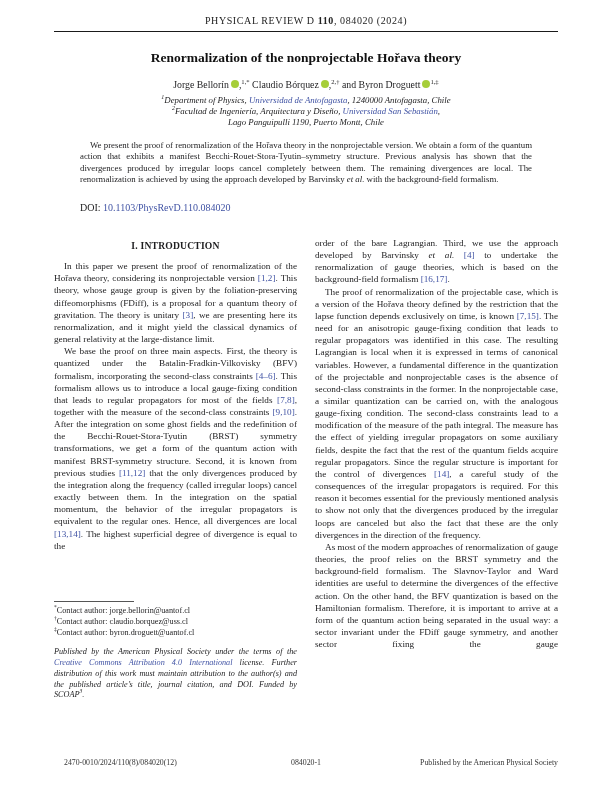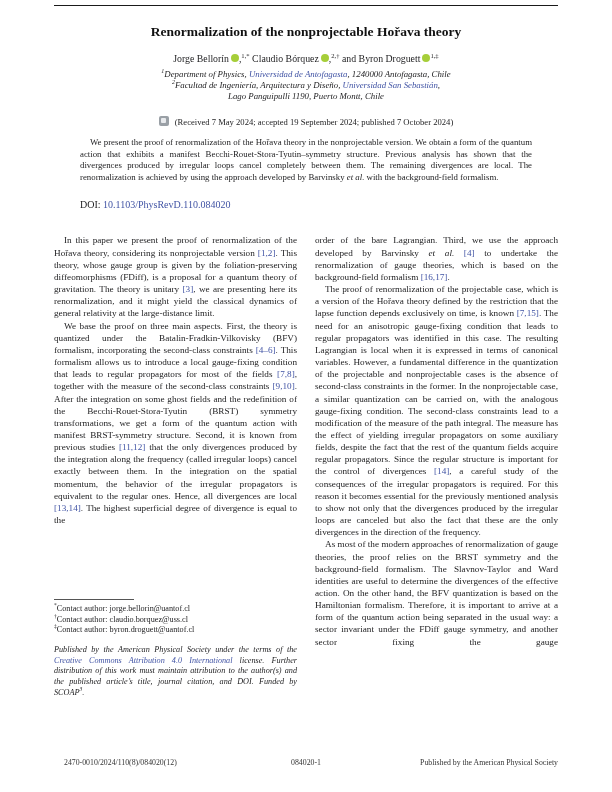--- a/index.html
+++ b/index.html
@@ -46,40 +46,41 @@
   .crossmark { display:inline-block; width:10px; height:10px; border-radius:2px;
                background:#9aa0a6; margin-right:6px; vertical-align:-1.5px; position:relative; }
   .crossmark::after { content:""; position:absolute; left:2.5px; top:2.5px; width:5px; height:5px;
                       background:#e8eaed; border-radius:1px; }
 </style>
 </head>
 <body>
 
 <div class="page">
 
+  <div class="jheader"><span>PHYSICAL REVIEW D </span><b>110</b><span>, 084020 (2024)</span></div>
   <div class="jrule"></div>
 
   <h1 class="title">Renormalization of the nonprojectable Hořava theory</h1>
 
   <p class="authors"><span>Jorge Bellorín</span><span class="orcid"></span><span>,</span><sup>1,*</sup><span> Claudio Bórquez</span><span class="orcid"></span><span>,</span><sup>2,†</sup><span> and Byron Droguett</span><span class="orcid"></span><sup>1,‡</sup></p>
 
   <div class="affils">
     <div><sup>1</sup><span>Department of Physics, </span><span class="link">Universidad de Antofagasta</span><span>, 1240000 Antofagasta, Chile</span></div>
     <div><sup>2</sup><span>Facultad de Ingeniería, Arquitectura y Diseño, </span><span class="link">Universidad San Sebastián</span><span>,</span><br><span>Lago Panguipulli 1190, Puerto Montt, Chile</span></div>
   </div>
 
-  <p class="received"><span class="crossmark"></span><span>(Received 7 May 2024; accepted 19 September 2024; published 7 October 2024)</span></p>
 
   <p class="abstract"><span>We present the proof of renormalization of the Hořava theory in the nonprojectable version. We obtain a form of the quantum action that exhibits a manifest Becchi-Rouet-Stora-Tyutin–symmetry structure. Previous analysis has shown that the divergences produced by irregular loops cancel completely between them. The remaining divergences are local. The renormalization is achieved by using the approach developed by Barvinsky </span><span class="it">et al.</span><span> with the background-field formalism.</span></p>
 
   <p class="doi"><span>DOI: </span><span class="link">10.1103/PhysRevD.110.084020</span></p>
 
   <div class="columns">
 
     <div class="col left">
+      <h2 class="sec">I. INTRODUCTION</h2>
       <p><span>In this paper we present the proof of renormalization of the Hořava theory, considering its nonprojectable version </span><span class="cite">[1,2]</span><span>. This theory, whose gauge group is given by the foliation-preserving diffeomorphisms (FDiff), is a proposal for a quantum theory of gravitation. The theory is unitary </span><span class="cite">[3]</span><span>, we are presenting here its renormalization, and it might yield the classical dynamics of general relativity at the large-distance limit.</span></p>
       <p class="cont"><span>We base the proof on three main aspects. First, the theory is quantized under the Batalin-Fradkin-Vilkovisky (BFV) formalism, incorporating the second-class constraints </span><span class="cite">[4–6]</span><span>. This formalism allows us to introduce a local gauge-fixing condition that leads to regular propagators for most of the fields </span><span class="cite">[7,8]</span><span>, together with the measure of the second-class constraints </span><span class="cite">[9,10]</span><span>. After the integration on some ghost fields and the redefinition of the Becchi-Rouet-Stora-Tyutin (BRST) symmetry transformations, we get a form of the quantum action with manifest BRST-symmetry structure. Second, it is known from previous studies </span><span class="cite">[11,12]</span><span> that the only divergences produced by the integration along the frequency (called irregular loops) cancel exactly between them. In the integration on the spatial momentum, the behavior of the irregular propagators is equivalent to the regular ones. Hence, all divergences are local </span><span class="cite">[13,14]</span><span>. The highest superficial degree of divergence is equal to the</span></p>
 
       <div class="fnblock">
         <div class="fnrule"></div>
         <div class="fn"><sup>*</sup><span>Contact author: jorge.bellorin@uantof.cl</span></div>
         <div class="fn"><sup>†</sup><span>Contact author: claudio.borquez@uss.cl</span></div>
         <div class="fn"><sup>‡</sup><span>Contact author: byron.droguett@uantof.cl</span></div>
         <div class="license"><span>Published by the American Physical Society under the terms of the </span><span class="link">Creative Commons Attribution 4.0 International</span><span> license. Further distribution of this work must maintain attribution to the author(s) and the published article’s title, journal citation, and DOI. Funded by SCOAP</span><sup>3</sup><span>.</span></div>
       </div>

